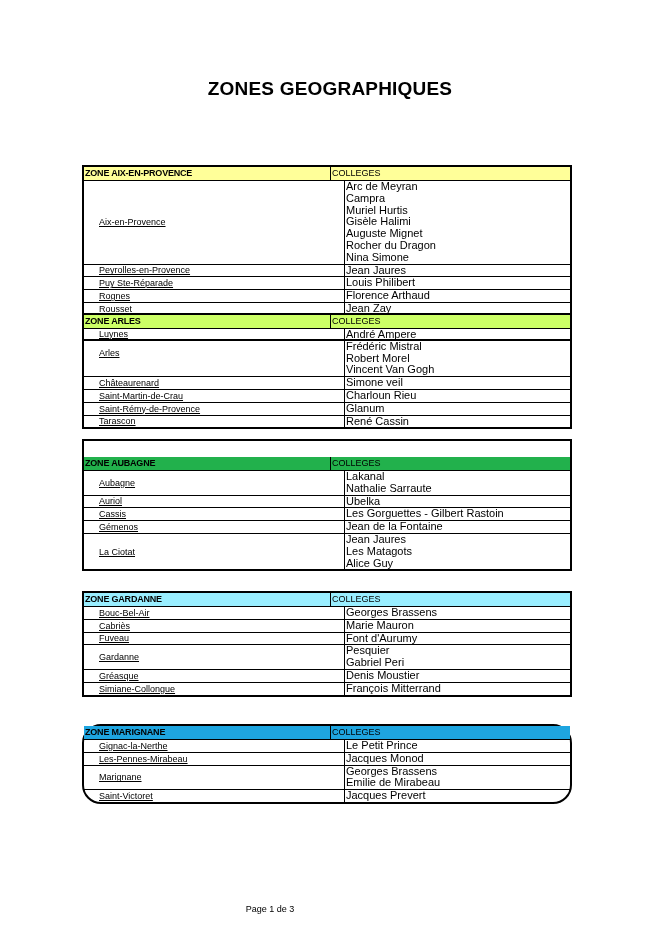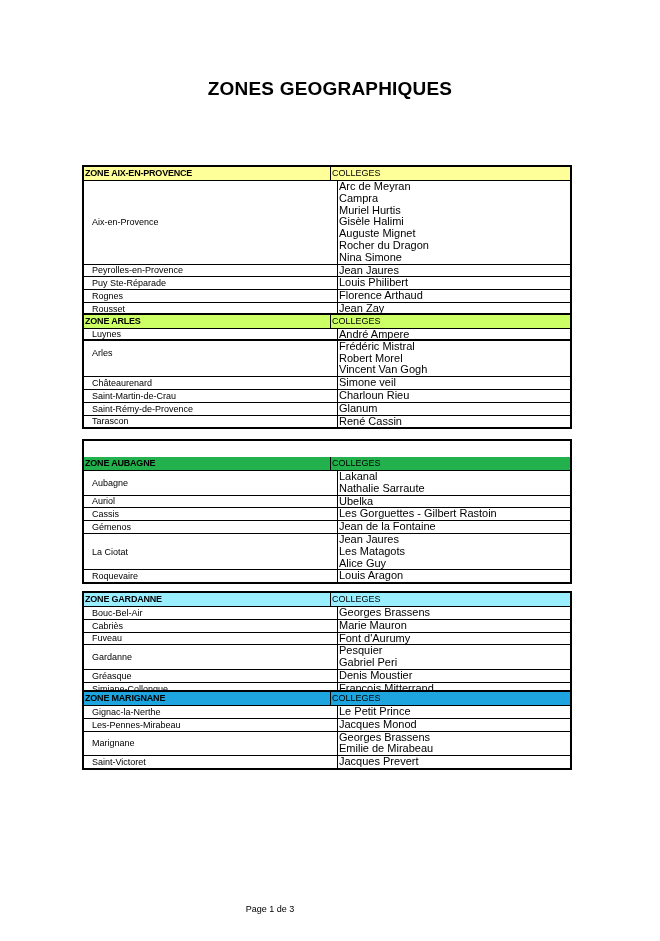--- a/index.html
+++ b/index.html
@@ -4,21 +4,21 @@
 <style>
   html, body { margin:0; padding:0; background:#ffffff; }
   body { width:660px; height:941px; position:relative; font-family:"Liberation Sans", sans-serif; color:#000; }
   .title { position:absolute; left:0; width:660px; top:78px; text-align:center; font-weight:bold; font-size:19px; letter-spacing:0.2px; }
   .zone { position:absolute; left:82px; width:490px; border:2px solid #000; box-sizing:border-box; }
   .hdr { display:flex; height:13px; border-bottom:1px solid #000; }
   .hdr .c1 { width:245px; border-right:1px solid #000; font-weight:bold; font-size:9px; line-height:13px; padding-left:1px; letter-spacing:-0.2px; }
   .hdr .c2 { flex:1; font-size:9px; line-height:13px; padding-left:1px; }
   .row { display:flex; border-bottom:1px solid #000; }
   .row:last-child { border-bottom:none; }
-  .row .c1 { width:245px; border-right:1px solid #000; font-size:9px; display:flex; align-items:center; padding-left:8px; }
+  .row .c1 { width:245px; border-right:1px solid #000; font-size:9px; display:flex; align-items:center; padding-left:15px;text-decoration:underline; }
   .row .c2 { flex:1; font-size:11px; padding-left:1px; }
   .row .c2 div { height:11.8px; line-height:11.8px; }
   .footer { position:absolute; top:904px; left:0; width:540px; text-align:center; font-size:9px; }
 </style>
 </head>
 <body>
 
 <div class="title">ZONES GEOGRAPHIQUES</div>
 <div id="zones">
     <div class="zone" style="top: 125px; margin-top: 40px;">
@@ -142,26 +142,20 @@
         </div>
       </div>
       <div class="row">
         <div class="c1">La Ciotat</div>
         <div class="c2">
           <div>Jean Jaures</div>
           <div>Les Matagots</div>
           <div>Alice Guy</div>
         </div>
       </div>
-      <div class="row">
-        <div class="c1">Roquevaire</div>
-        <div class="c2">
-          <div>Louis Aragon</div>
-        </div>
-      </div>
     </div>
     <div class="zone" style="top: 591px;">
       <div class="hdr" style="background: rgb(153, 238, 255);">
         <div class="c1">ZONE GARDANNE</div>
         <div class="c2">COLLEGES</div>
       </div>
       <div class="row">
         <div class="c1">Bouc-Bel-Air</div>
         <div class="c2">
           <div>Georges Brassens</div>
@@ -192,21 +186,21 @@
           <div>Denis Moustier</div>
         </div>
       </div>
       <div class="row">
         <div class="c1">Simiane-Collongue</div>
         <div class="c2">
           <div>François Mitterrand</div>
         </div>
       </div>
     </div>
-    <div class="zone" style="top: 690px;">
+    <div class="zone" style="top: 724px; border-radius: 19px;">
       <div class="hdr" style="background: rgb(30, 165, 224);">
         <div class="c1">ZONE MARIGNANE</div>
         <div class="c2">COLLEGES</div>
       </div>
       <div class="row">
         <div class="c1">Gignac-la-Nerthe</div>
         <div class="c2">
           <div>Le Petit Prince</div>
         </div>
       </div>

